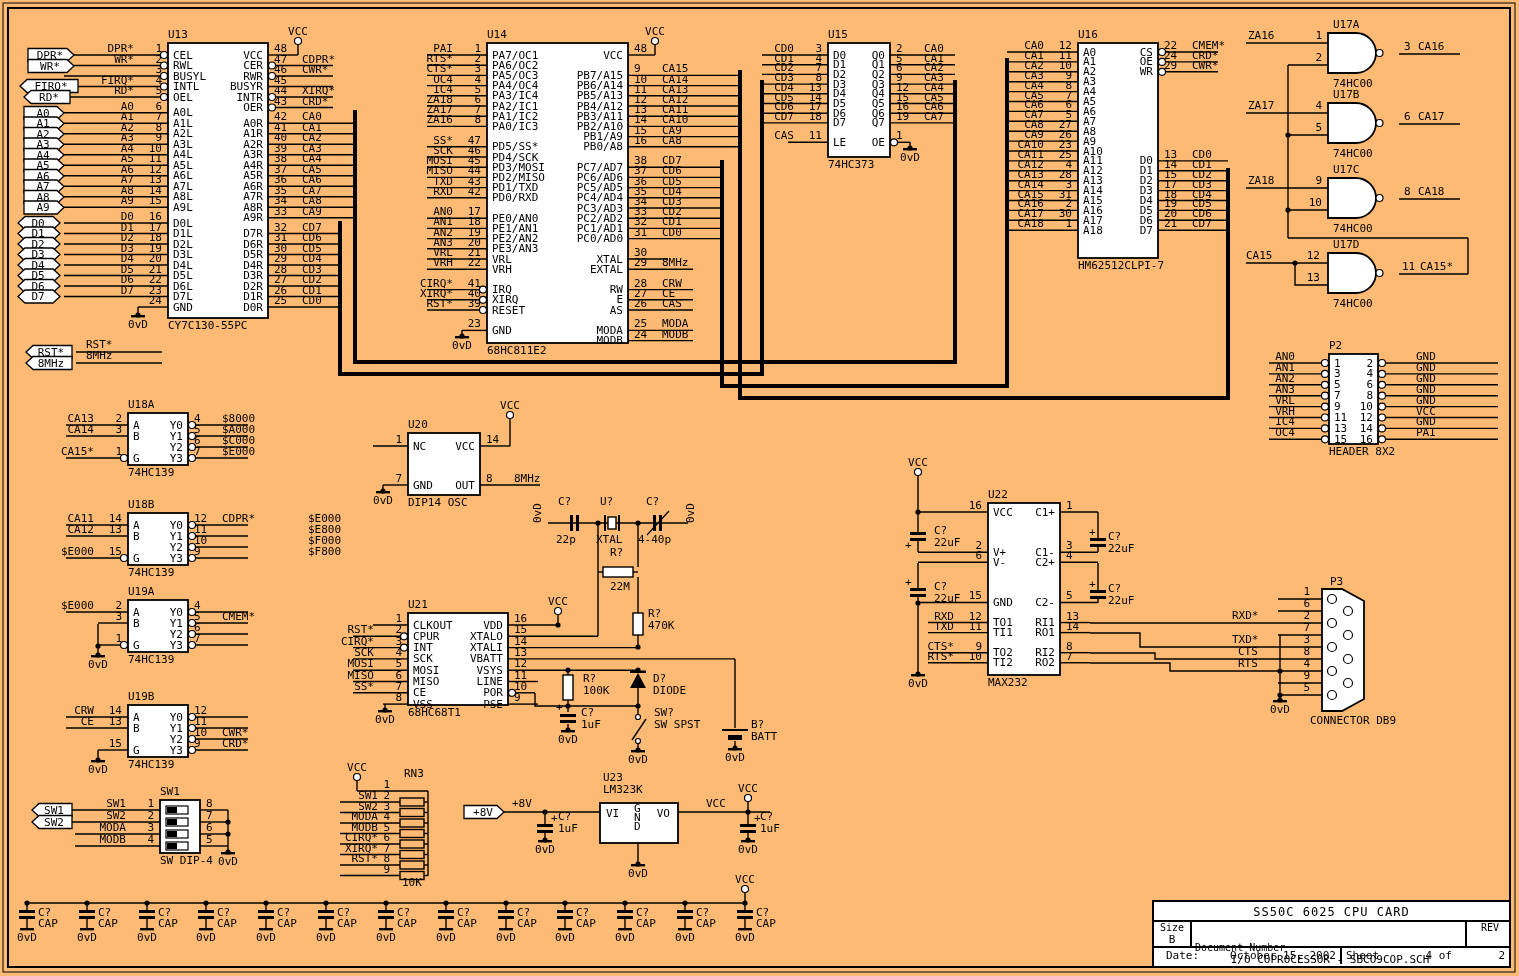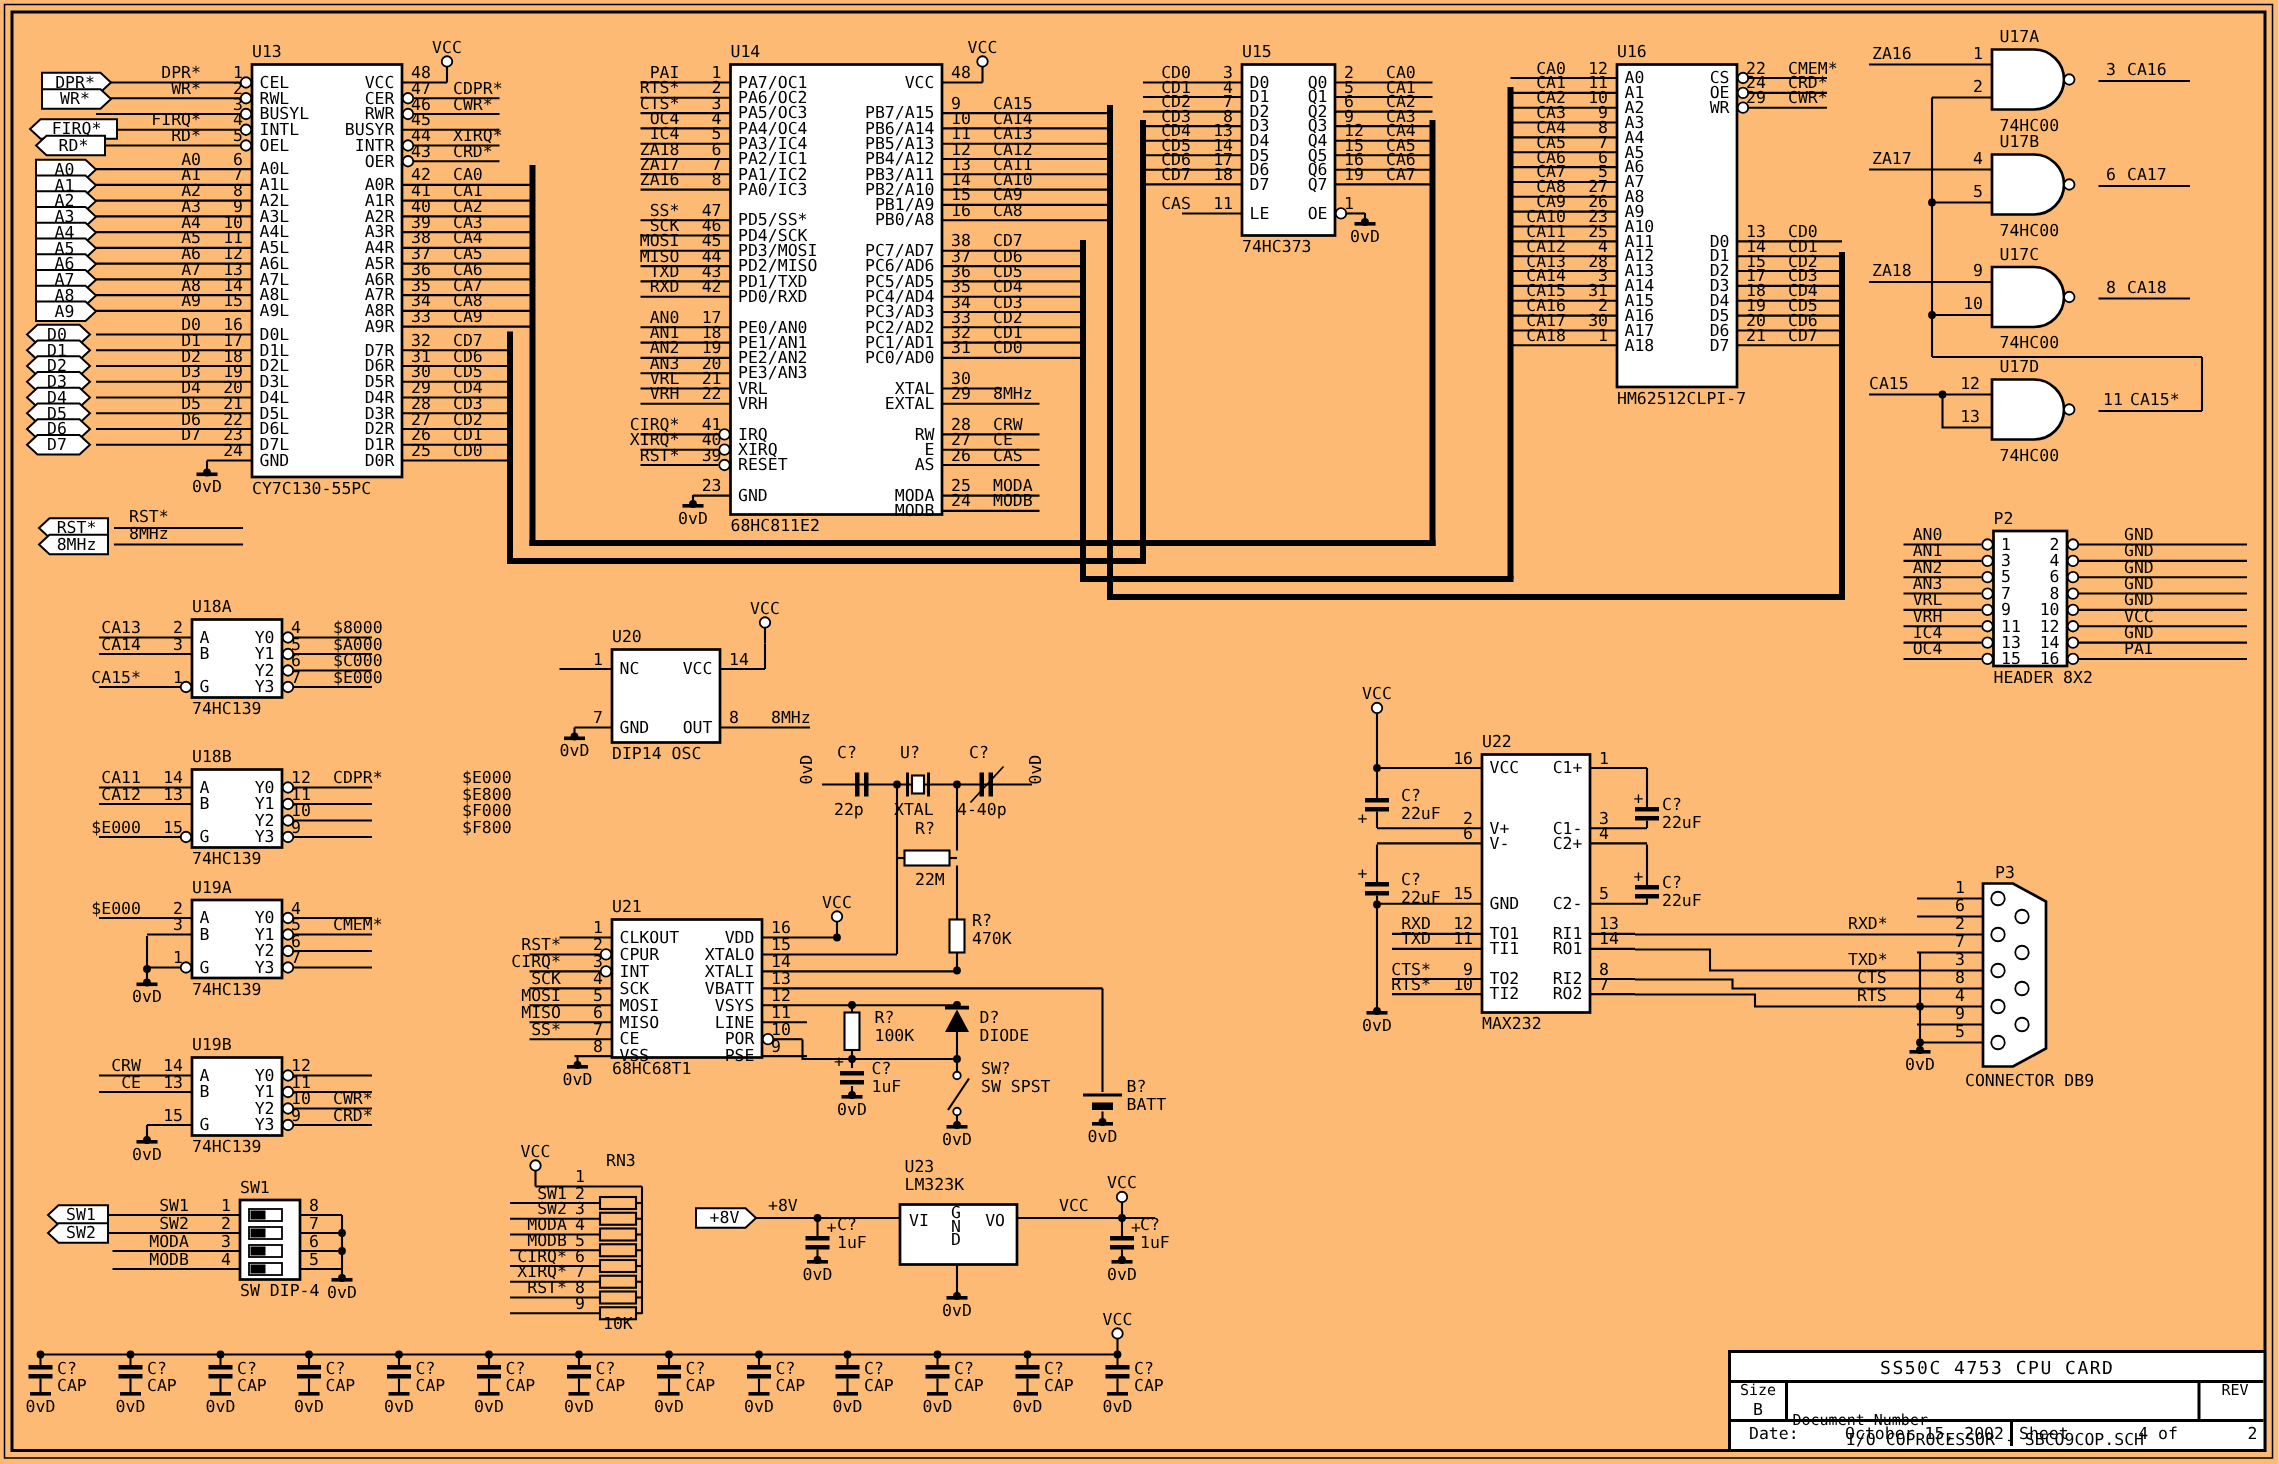--- a/index.html
+++ b/index.html
@@ -1529,21 +1529,21 @@
       <text x="905" y="549" font-size="10">+</text>
       <text x="905" y="586" font-size="10">+</text>
       <text x="1089" y="536" font-size="10">+</text>
       <text x="1089" y="588" font-size="10">+</text>
       <text x="556" y="711" font-size="10">+</text>
       <text x="551" y="822" font-size="10">+</text>
       <text x="754" y="822" font-size="10">+</text>
     </svg>
 
   <div id="tb">
-    <div class="r1">SS50C 4753 CPU CARD</div>
+    <div class="r1">SS50C 6025 CPU CARD</div>
     <div class="r2">
       <div class="size">
         <span class="lab">Size</span>
         <span>B</span>
       </div>
       <div class="doc">
         <span class="lab">Document Number</span>
         <span class="val">I/O COPROCESSOR - SBCO9COP.SCH</span>
       </div>
       <div class="rev">

